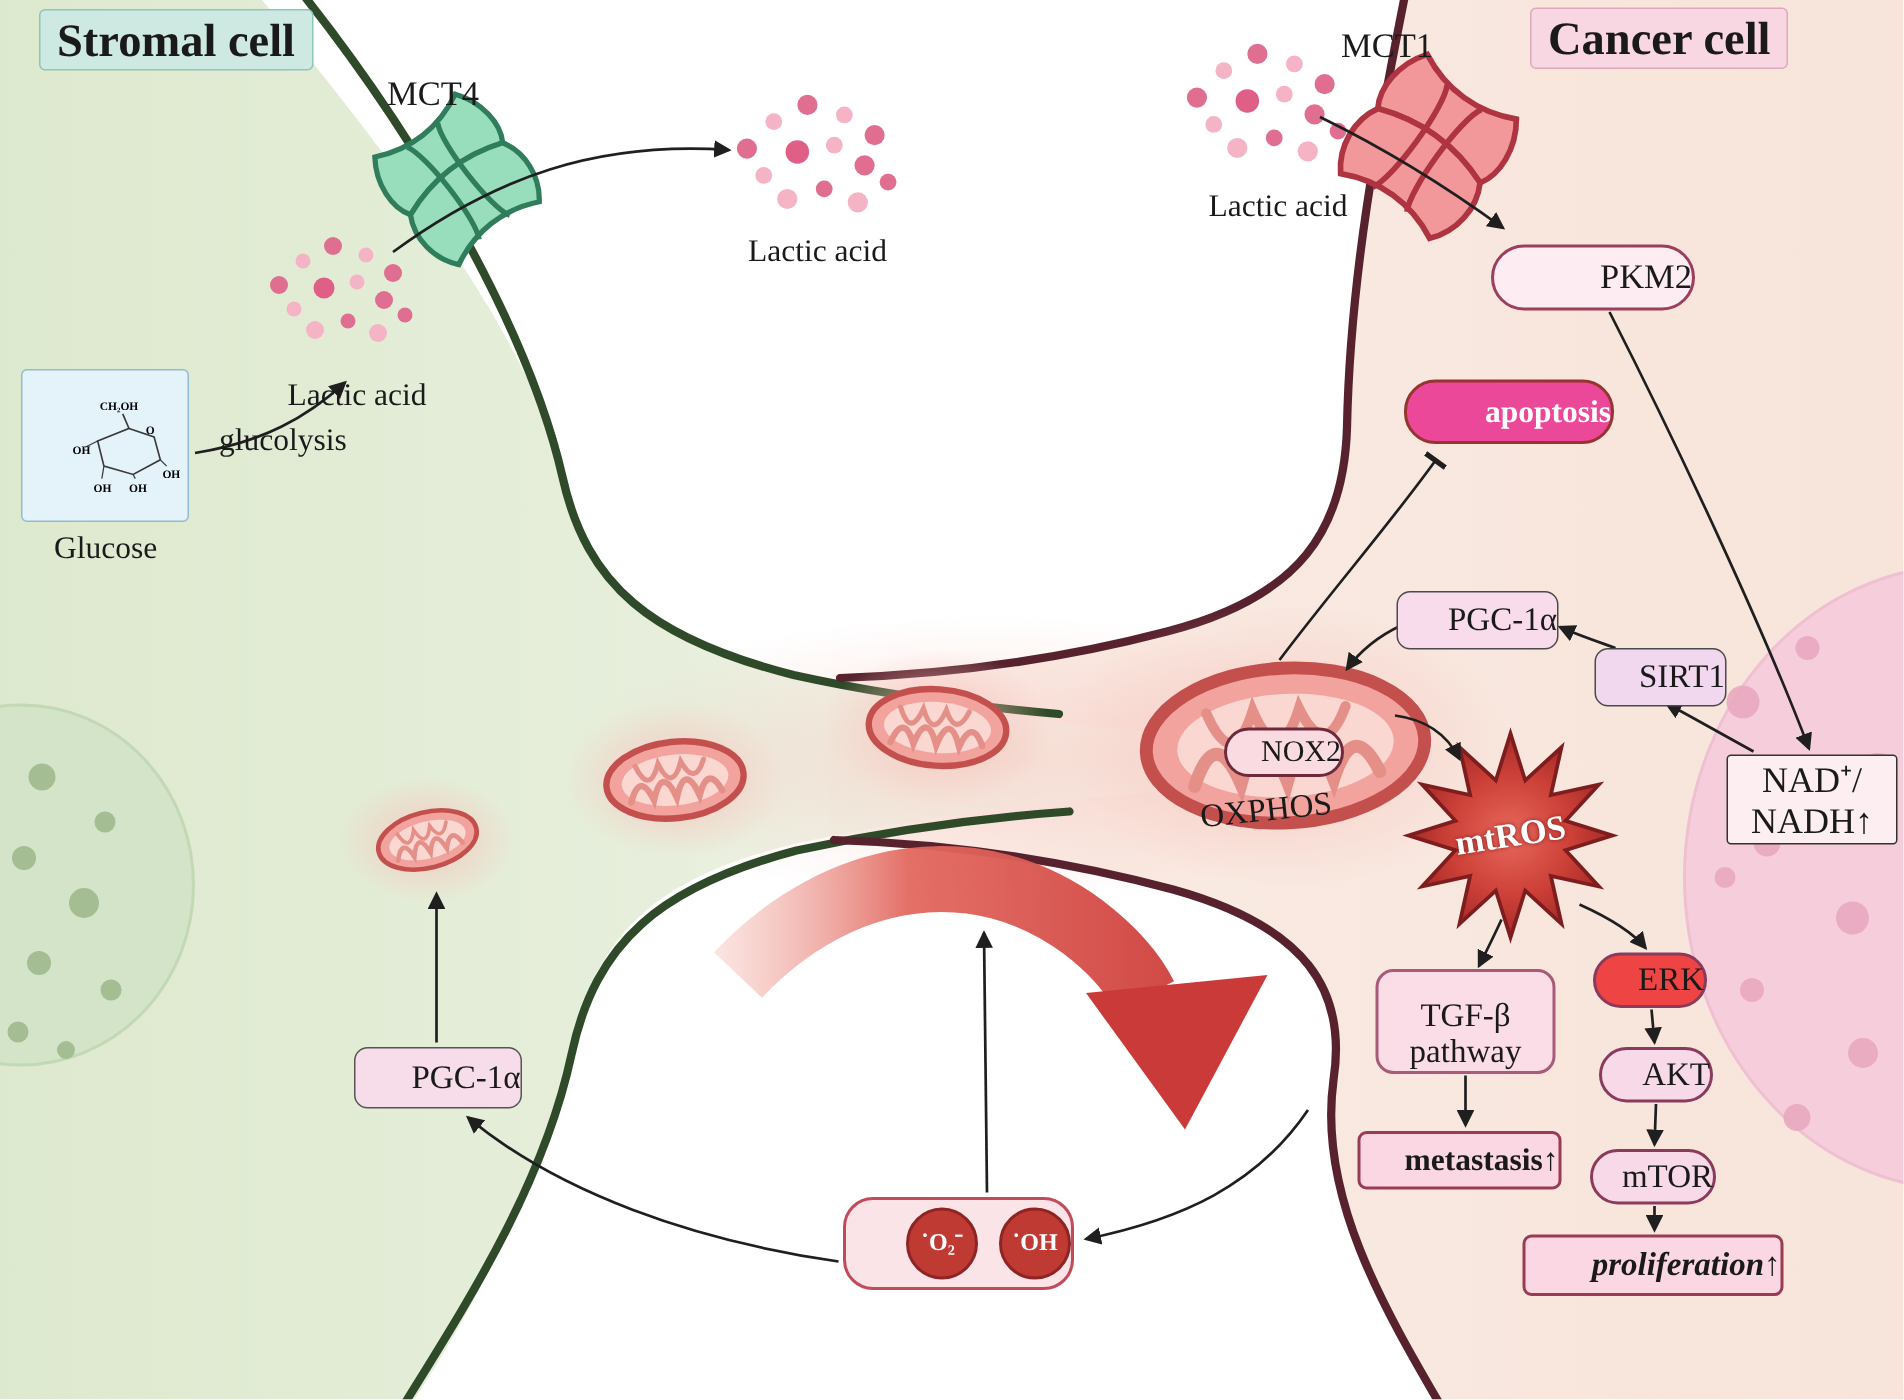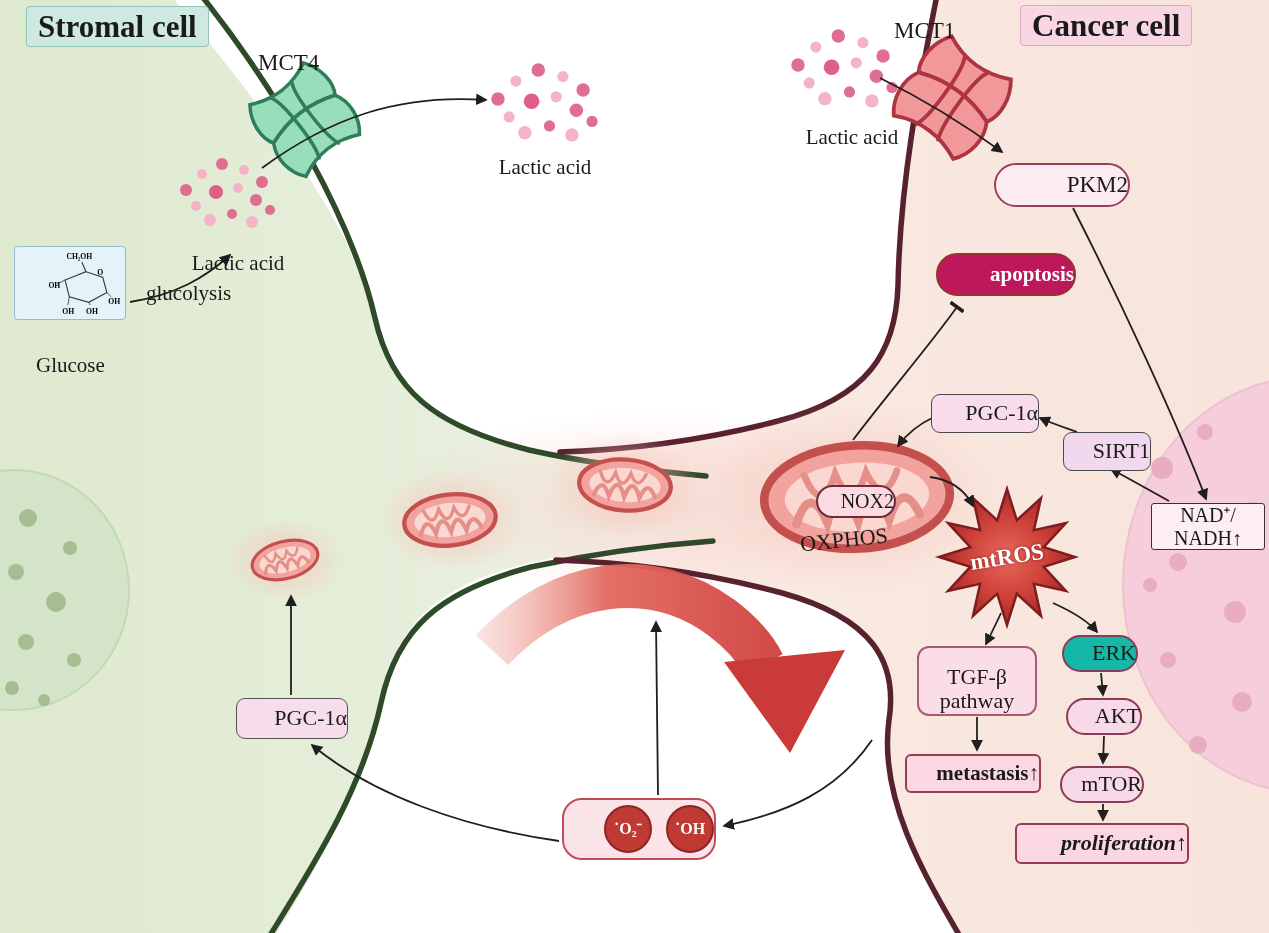--- a/index.html
+++ b/index.html
@@ -184,68 +184,68 @@
 <div class="lbl" style="left:258px;top:50px;font-size:23px;">MCT4</div>
 <div class="lbl" style="left:894px;top:18px;font-size:23px;">MCT1</div>
 <div class="lbl cx" style="left:545px;top:156px;">Lactic acid</div>
 <div class="lbl cx" style="left:238px;top:252px;">Lactic acid</div>
 <div class="lbl cx" style="left:852px;top:126px;">Lactic acid</div>
 <div class="lbl" style="left:146px;top:282px;">glucolysis</div>
 <div class="lbl" style="left:36px;top:354px;">Glucose</div>
 <div class="lbl" style="left:800px;top:528px;font-size:22px;transform:rotate(-6deg);">OXPHOS</div>
 <div class="lbl bold" style="left:1007px;top:557px;transform:translate(-50%,-50%) rotate(-9deg);color:#fff;font-size:23px;text-shadow:0 0 3px #7e1d1d;">mtROS</div>
 
-<div class="box" style="left:14px;top:246px;width:112px;height:74px;background:#e4f2f9;border:1.5px solid #90bcd2;border-radius:4px;padding-left:32px;">
+<div class="box" style="left:14px;top:246px;width:112px;height:102px;background:#e4f2f9;border:1.5px solid #90bcd2;border-radius:4px;padding-left:32px;">
   <svg width="109" height="99" viewBox="0 0 112 102">
     <path d="M56,34 L80,42 L86,64 L60,78 L32,70 L26,46 Z" fill="none" stroke="#3a3a3a" stroke-width="1.6"></path>
     <line x1="56" y1="34" x2="50" y2="20" stroke="#3a3a3a" stroke-width="1.6"></line>
     <line x1="26" y1="46" x2="14" y2="52" stroke="#3a3a3a" stroke-width="1.2"></line>
     <line x1="32" y1="70" x2="30" y2="82" stroke="#3a3a3a" stroke-width="1.2"></line>
     <line x1="60" y1="78" x2="62" y2="82" stroke="#3a3a3a" stroke-width="1.2"></line>
     <line x1="86" y1="64" x2="92" y2="70" stroke="#3a3a3a" stroke-width="1.2"></line>
     <text x="28" y="16" font-size="11" font-weight="bold">CH₂OH</text>
     <text x="72" y="39" font-size="11" font-weight="bold">O</text>
     <text x="2" y="58" font-size="11" font-weight="bold">OH</text>
     <text x="22" y="95" font-size="11" font-weight="bold">OH</text>
     <text x="56" y="95" font-size="11" font-weight="bold">OH</text>
     <text x="88" y="81" font-size="11" font-weight="bold">OH</text>
   </svg>
 </div>
 
 <div class="box" style="left:994px;top:163px;width:136px;height:44px;background:#fdedf2;border:2.5px solid #9c3f5d;border-radius:22px;font-size:23px;">
       <span>PKM2</span>
     </div>
 
-<div class="box bold" style="left:936px;top:253px;width:140px;height:43px;background:#be185d;border:2px solid #96352f;border-radius:21px;color:#fff;font-size:21px;">
+<div class="box bold" style="left:936px;top:253px;width:140px;height:43px;background:#ec4899;border:2px solid #96352f;border-radius:21px;color:#fff;font-size:21px;">
       <span>apoptosis</span>
     </div>
 
 <div class="box" style="left:931px;top:394px;width:108px;height:39px;background:#f8dceb;border:1.8px solid #4a4a4a;border-radius:9px;font-size:22px;">
       <span>PGC-1α</span>
     </div>
 
 <div class="box" style="left:1063px;top:432px;width:88px;height:39px;background:#f2d8ee;border:1.8px solid #4a4a4a;border-radius:9px;font-size:22px;">
       <span>SIRT1</span>
     </div>
 
-<div class="box col" style="left:1151px;top:503px;width:114px;height:47px;background:#fdeff1;border:1.6px solid #333;border-radius:3px;font-size:20px;">
+<div class="box col" style="left:1151px;top:503px;width:114px;height:60px;background:#fdeff1;border:1.6px solid #333;border-radius:3px;font-size:24px;">
   <span>NAD⁺/</span>
   <span>NADH↑</span>
 </div>
 
 <div class="box" style="left:816px;top:485px;width:80px;height:33px;background:#fadbe1;border:2px solid #6e2a3a;border-radius:17px;font-size:20px;">
       <span>NOX2</span>
     </div>
 
 <div class="box col" style="left:917px;top:646px;width:120px;height:70px;background:#fbdde7;border:2px solid #a85a78;border-radius:12px;font-size:22px;">
   <span>TGF-β</span>
   <span>pathway</span>
 </div>
 
-<div class="box" style="left:1062px;top:635px;width:76px;height:37px;background:#14b8a6;border:2px solid #8a3a5a;border-radius:19px;font-size:22px;">
+<div class="box" style="left:1062px;top:635px;width:76px;height:37px;background:#ef4444;border:2px solid #8a3a5a;border-radius:19px;font-size:22px;">
       <span>ERK</span>
     </div>
 
 <div class="box" style="left:1066px;top:698px;width:76px;height:37px;background:#f7d9e8;border:2px solid #8a3a5a;border-radius:19px;font-size:22px;">
       <span>AKT</span>
     </div>
 
 <div class="box" style="left:1060px;top:766px;width:84px;height:37px;background:#f7d9e8;border:2px solid #8a3a5a;border-radius:19px;font-size:22px;">
       <span>mTOR</span>
     </div>

